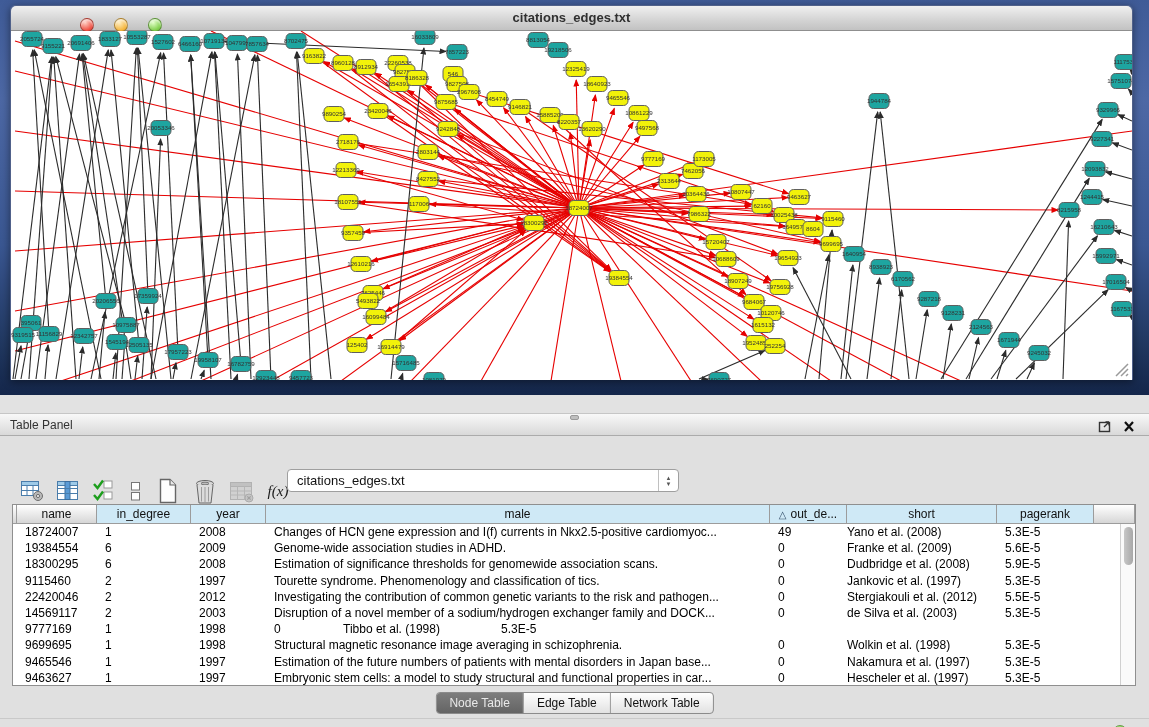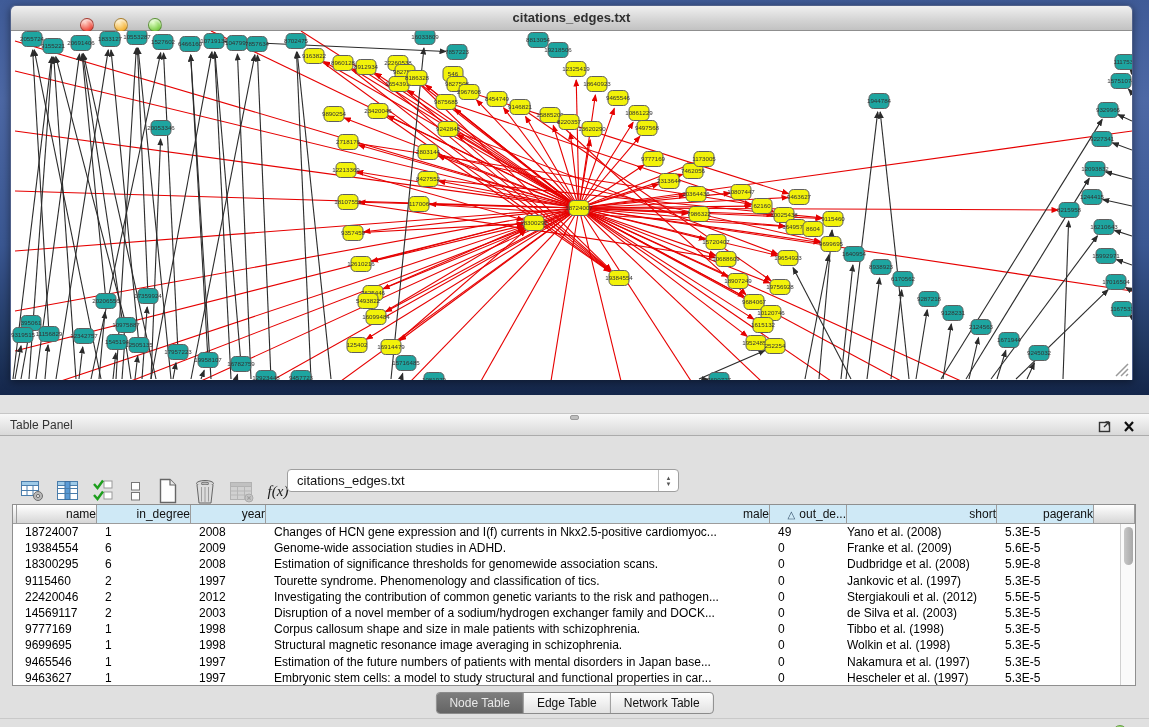--- a/index.html
+++ b/index.html
@@ -42,21 +42,21 @@
     display:flex; align-items:center; padding-left:9px; }
   .dd-step { position:absolute; right:0; top:0; width:20px; height:21px; border-left:1px solid #c0c0c0;
     display:flex; flex-direction:column; align-items:center; justify-content:center; color:#555; }
   .dd-step span { font-size:6px; line-height:6px; }
 
   
   .tbl { position:absolute; left:12px; top:91px; width:1124px; height:182px; background:#fff;
     border:1px solid #8f8f8f; }
   .thead { display:flex; height:19px; }
   .th { border-right:1px solid #9c9c9c; border-bottom:1px solid #9c9c9c; background:#cfe9f6;
-    font-size:12px; color:#111; display:flex; align-items:center; justify-content:flex-end; overflow:hidden; white-space:nowrap; }
+    font-size:12px; color:#111; display:flex; align-items:center; justify-content:center; overflow:hidden; white-space:nowrap; }
   .th.gray { background:linear-gradient(#ffffff,#d6d6d6); }
   .sortico { font-size:10px; color:#35506b; margin-right:4px; }
   .gut { width:4px; background:linear-gradient(#fff,#d6d6d6); border-right:1px solid #9c9c9c; border-bottom:1px solid #9c9c9c; }
   .rows { position:absolute; left:0; top:19px; right:15px; bottom:0; overflow:hidden; }
   .tr { display:flex; height:16.2px; align-items:center; font-size:12px; color:#000; }
   .td { padding-left:8px; white-space:nowrap; overflow:hidden; }
   .td.ctr { text-align:left; padding-left:0; }
   .c0{width:80px;} .c1{width:94px;} .c2{width:75px;} .c3{width:504px;} .c4{width:77px;} .c5{width:150px;} .c6{width:97px;} .cf{flex:1;}
   .vscroll { position:absolute; right:0; top:19px; width:15px; bottom:0; background:#fafafa; border-left:1px solid #d0d0d0; }
   .thumb { position:absolute; left:2.5px; top:3px; width:9px; height:38px; background:linear-gradient(90deg,#c7c7c7,#a8a8a8); border-radius:5px; }
@@ -647,21 +647,21 @@
           <div class="td c6">5.6E-5</div>
         </div>
         <div class="tr">
           <div style="width: 4px;"></div>
           <div class="td c0">18300295</div>
           <div class="td c1">6</div>
           <div class="td c2">2008</div>
           <div class="td c3">Estimation of significance thresholds for genomewide association scans.</div>
           <div class="td c4">0</div>
           <div class="td c5 ctr">Dudbridge et al. (2008)</div>
-          <div class="td c6">5.9E-8</div>
+          <div class="td c6">5.9E-5</div>
         </div>
         <div class="tr">
           <div style="width: 4px;"></div>
           <div class="td c0">9115460</div>
           <div class="td c1">2</div>
           <div class="td c2">1997</div>
           <div class="td c3">Tourette syndrome. Phenomenology and classification of tics.</div>
           <div class="td c4">0</div>
           <div class="td c5 ctr">Jankovic et al. (1997)</div>
           <div class="td c6">5.3E-5</div>
@@ -684,21 +684,20 @@
           <div class="td c3">Disruption of a novel member of a sodium/hydrogen exchanger family and DOCK...</div>
           <div class="td c4">0</div>
           <div class="td c5 ctr">de Silva et al. (2003)</div>
           <div class="td c6">5.3E-5</div>
         </div>
         <div class="tr">
           <div style="width: 4px;"></div>
           <div class="td c0">9777169</div>
           <div class="td c1">1</div>
           <div class="td c2">1998</div>
-          <div class="td c3">Corpus callosum shape and size in male patients with schizophrenia.</div>
           <div class="td c4">0</div>
           <div class="td c5 ctr">Tibbo et al. (1998)</div>
           <div class="td c6">5.3E-5</div>
         </div>
         <div class="tr">
           <div style="width: 4px;"></div>
           <div class="td c0">9699695</div>
           <div class="td c1">1</div>
           <div class="td c2">1998</div>
           <div class="td c3">Structural magnetic resonance image averaging in schizophrenia.</div>

